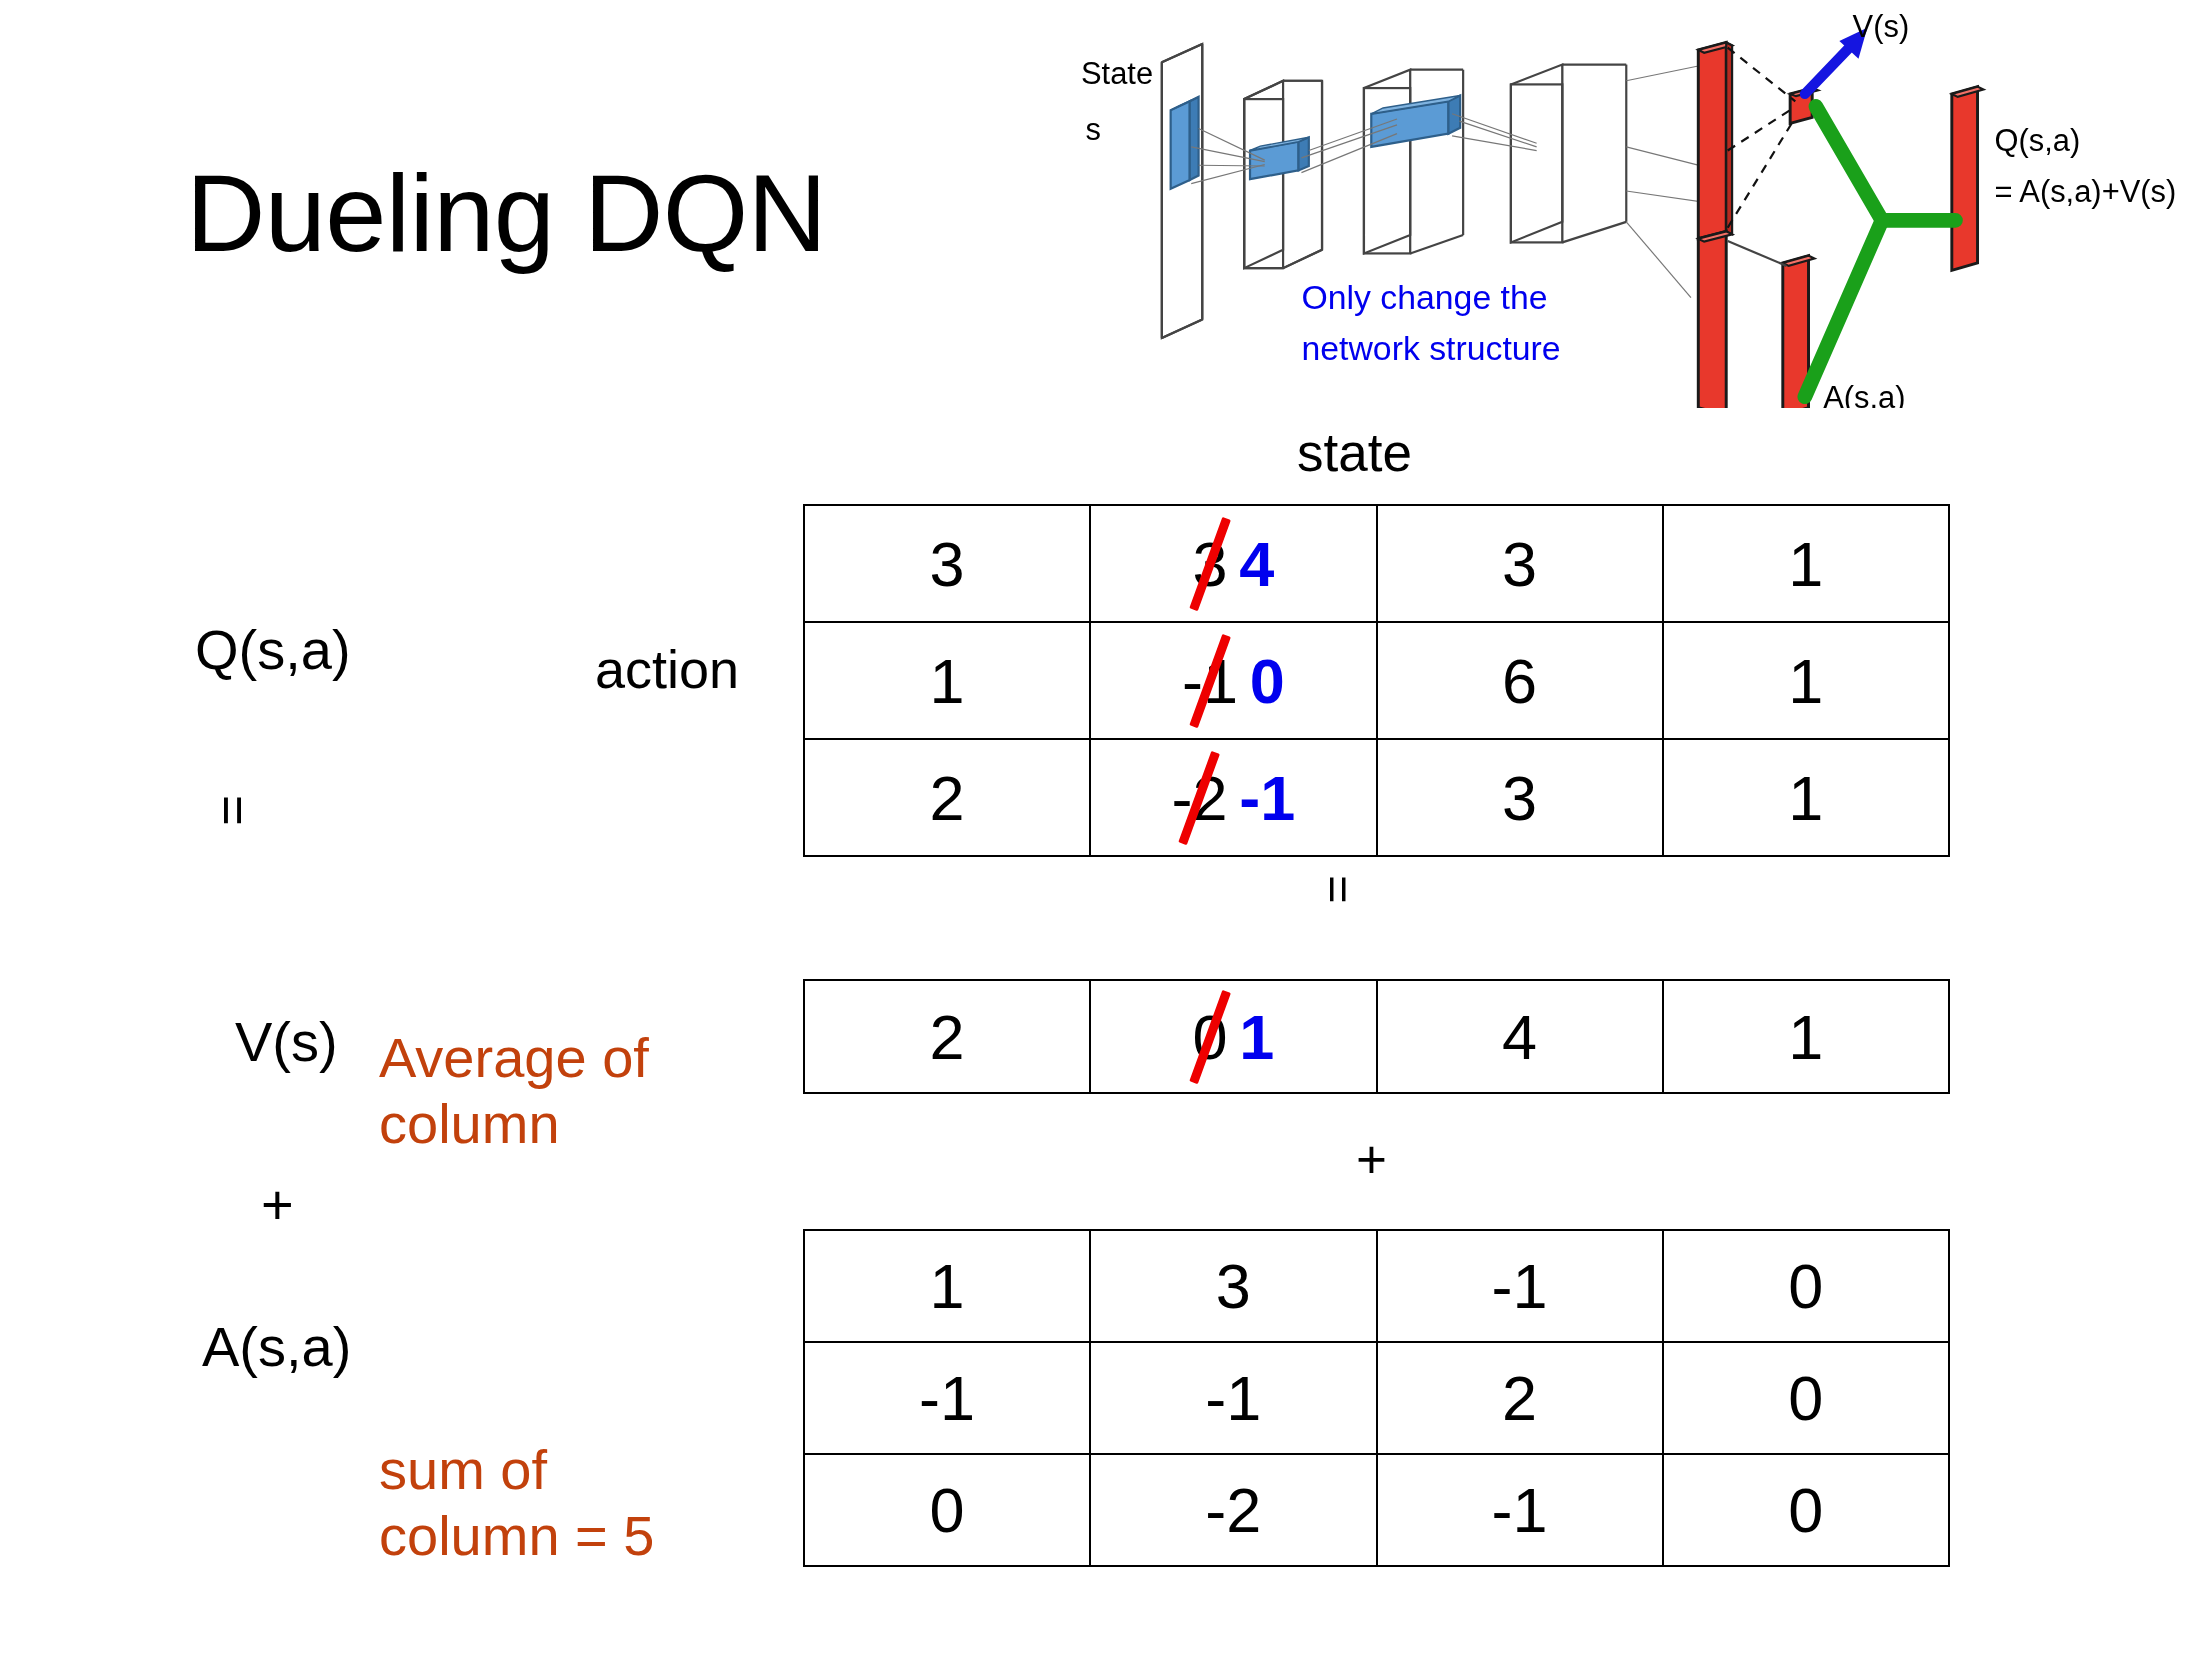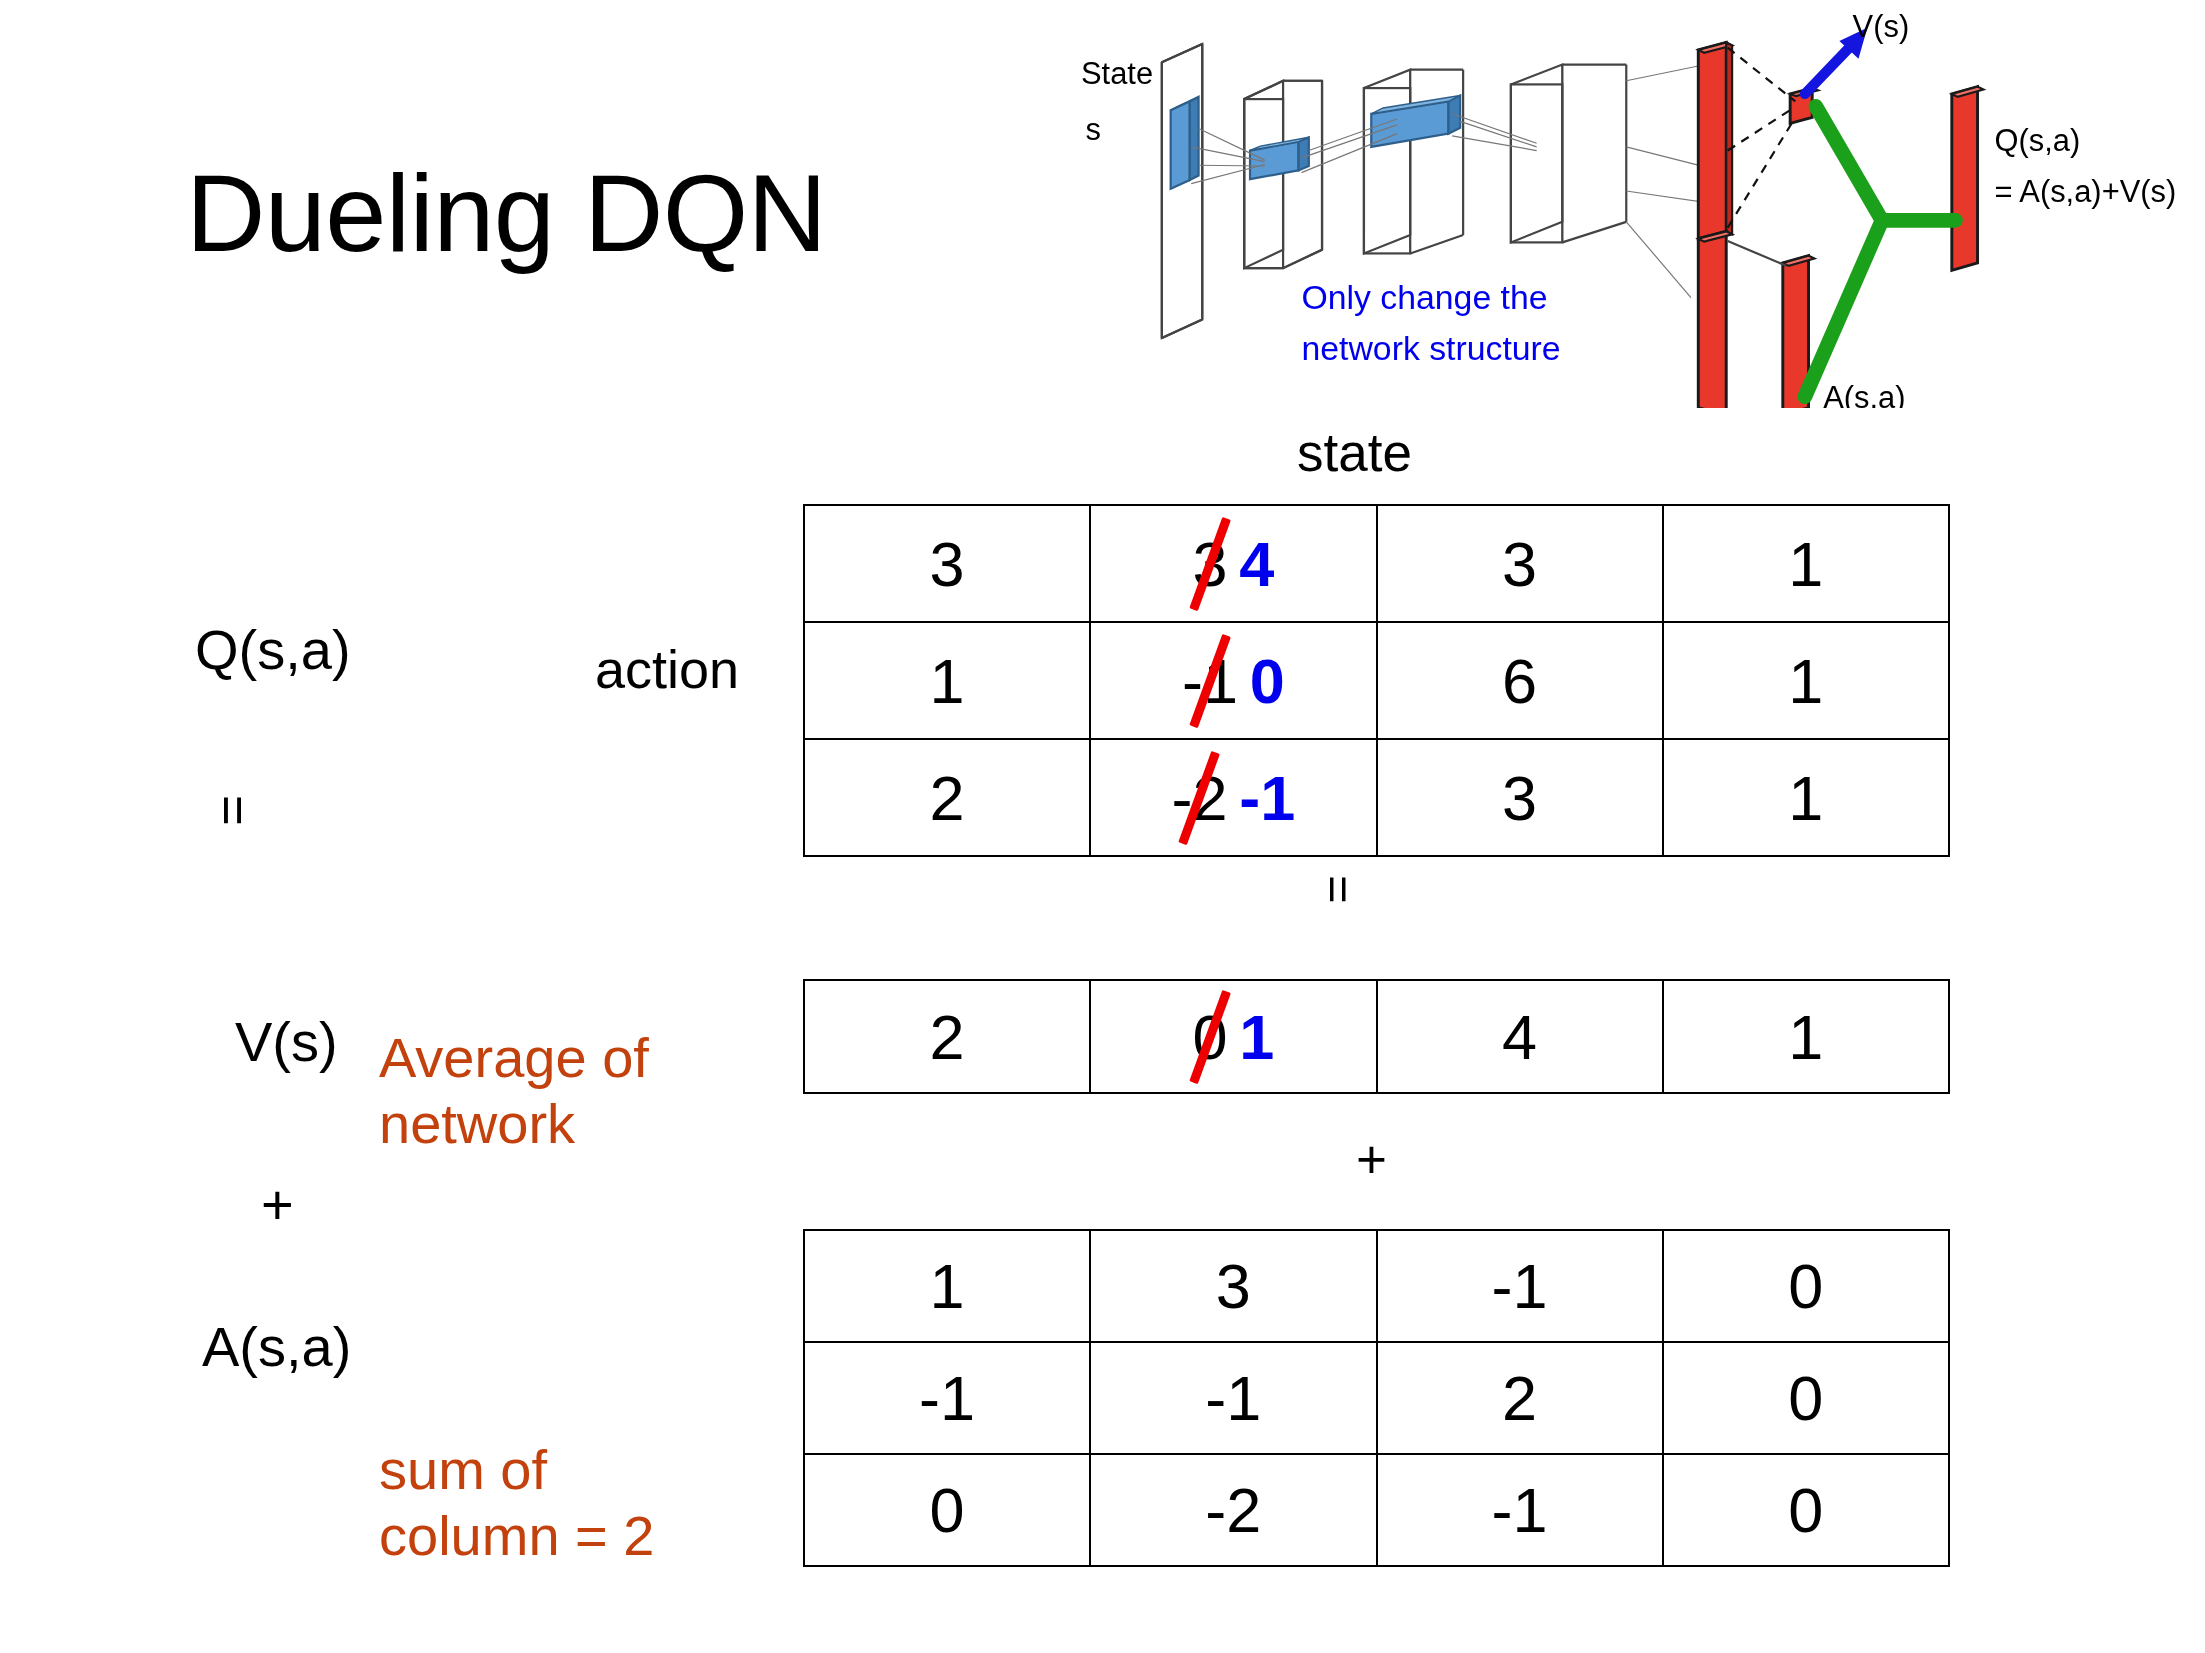--- a/index.html
+++ b/index.html
@@ -238,29 +238,29 @@
   </svg>
 </div>
 
 <div class="abs lbl" id="label-q">Q(s,a)</div>
 <div class="abs lbl" id="label-action">action</div>
 <div class="abs lbl" id="eq-1">=</div>
 <div class="abs lbl" id="label-v">V(s)</div>
 
 <div class="abs" id="avg-note">
   <div class="lbl-blue">Average of</div>
-  <div class="lbl-blue">network</div>
+  <div class="lbl-blue">column</div>
 </div>
 
 <div class="abs lbl" id="plus-1">+</div>
 <div class="abs lbl" id="label-a">A(s,a)</div>
 
 <div class="abs" id="sum-note">
   <div class="lbl-blue">sum of</div>
-  <div class="lbl-blue">column = 2</div>
+  <div class="lbl-blue">column = 5</div>
 </div>
 
 <div class="abs lbl" id="state-cap">state</div>
 <div class="abs lbl" id="eq-2">=</div>
 <div class="abs lbl" id="plus-2">+</div>
 
 <table class="grid" id="table-q">
   <tbody>
       <tr>
     <td>3</td>

